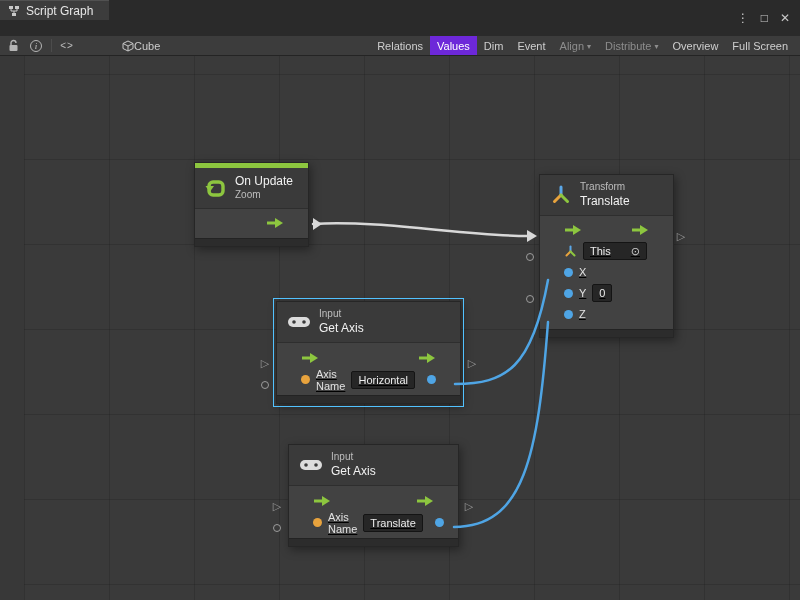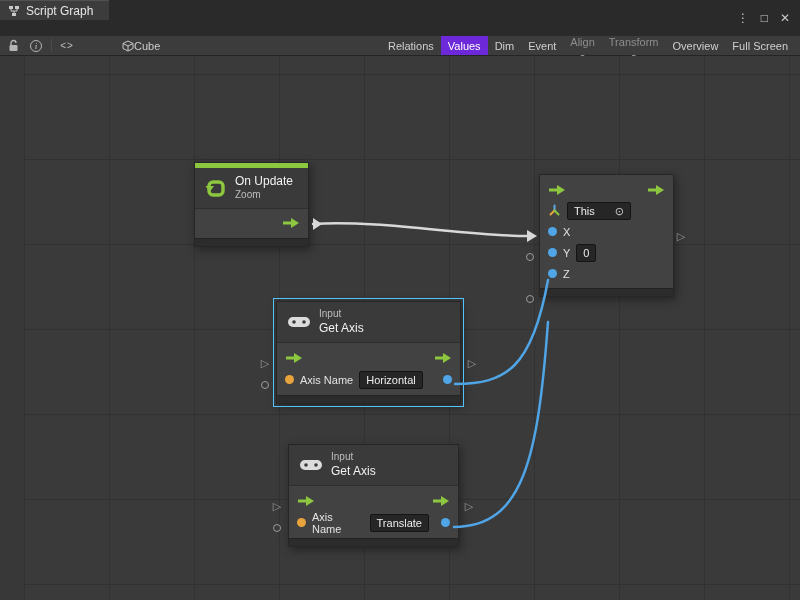--- a/index.html
+++ b/index.html
@@ -26,21 +26,21 @@
   .code-glyph{font-size:10px;letter-spacing:1px;color:#bdbdbd;}
   .target{display:flex;align-items:center;gap:0;margin-left:40px;}
   .zoom-wrap{display:flex;align-items:center;gap:6px;margin-left:26px;}
   .slider{position:relative;width:86px;height:14px;}
   .slider .track{position:absolute;left:0;right:0;top:6px;height:2px;background:#5e5e5e;}
   .slider .handle{position:absolute;top:2px;left:74px;width:10px;height:10px;border-radius:50%;background:#b6b6b6;}
   .tb-btns{margin-left:auto;display:flex;align-items:center;height:100%;}
   .tbtn{background:transparent;border:none;height:100%;padding:0 7px;font-size:11px;color:#cfcfcf;
         font-family:"Liberation Sans",sans-serif;display:flex;align-items:center;gap:3px;cursor:default;}
   .tbtn.active{background:#6d28d9;color:#ffffff;}
-  .tbtn.dim{color:#8d8d8d;flex-direction:column;}
+  .tbtn.dim{color:#8d8d8d;}
   .caret{font-size:8px;position:relative;top:1px;}
 
   
   .canvas{position:relative;width:800px;height:558px;background-color:#3a3a3a;
     background-image:
       linear-gradient(to right, rgba(0,0,0,0.13) 1px, transparent 1px),
       linear-gradient(to bottom, rgba(0,0,0,0.13) 1px, transparent 1px);
     background-size:85px 85px;background-position:0 18px;margin-left:24px;}
 
   .wires{position:absolute;left:0;top:0;z-index:4;pointer-events:none;}
@@ -51,21 +51,21 @@
   
   .node{position:absolute;z-index:2;background:#424242;border:1px solid #262626;
         box-shadow:2px 3px 9px rgba(0,0,0,.38);}
   .node.selected{outline:1px solid #52c2ff;outline-offset:2px;}
   .accent{height:5px;background:#8dc63f;}
   .nhead{display:flex;align-items:center;gap:8px;padding:6px 10px;background:#3a3a3a;
          border-bottom:1px solid #2e2e2e;}
   .titles{display:flex;flex-direction:column;justify-content:center;}
   .sub{font-size:10px;color:#bdbdbd;line-height:1.25;}
   .ttl{font-size:12px;color:#f2f2f2;line-height:1.25;}
-  .nbody{padding:4px 0;}
+  .nbody{padding:4px 16px;text-decoration:underline;}
   .prow{height:21px;display:flex;align-items:center;gap:6px;padding:0 8px;
         font-size:11px;color:#e2e2e2;}
   .nfoot{height:8px;background:#2c2c2c;border-top:1px solid #232323;}
   .spacer{margin-left:auto;}
   .dot{width:9px;height:9px;border-radius:50%;flex:none;cursor:crosshair;}
   .dot.blue{background:#4fa5e5;}
   .dot.orange{background:#e8a33d;}
   .flow-arrow{flex:none;display:block;}
   .field{background:#262626;border:1px solid #141414;color:#ececec;font-size:11px;
          padding:1px 6px;border-radius:2px;white-space:nowrap;line-height:14px;}
@@ -122,21 +122,21 @@
     <div class="tb-btns">
       <button class="tbtn">Relations</button>
       <button class="tbtn active">Values</button>
       <button class="tbtn">Dim</button>
       <button class="tbtn">Event</button>
       <button class="tbtn dim">
         <span>Align</span>
         <span class="caret">▾</span>
       </button>
       <button class="tbtn dim">
-        <span>Transform</span>
+        <span>Distribute</span>
         <span class="caret">▾</span>
       </button>
       <button class="tbtn">Overview</button>
       <button class="tbtn">Full Screen</button>
     </div>
   </div>
 
   <div class="canvas">
 
     <div class="node" style="left:170px;top:106px;width:115px;">
@@ -157,20 +157,31 @@
           <svg class="flow-arrow" width="18" height="12" viewBox="0 0 18 12">
             <path d="M1 6 H9" stroke="#8dc63f" stroke-width="3"></path>
               <polygon points="9,1 17,6 9,11" fill="#8dc63f"></polygon>
           </svg>
         </div>
       </div>
       <div class="nfoot"></div>
     </div>
 
     <div class="node" style="left:515px;top:118px;width:135px;">
+      <div class="nhead">
+        <svg width="22" height="22" viewBox="0 0 22 22">
+          <path d="M11 3 V11" stroke="#5aa7e8" stroke-width="3" stroke-linecap="round"></path>
+          <path d="M11 11 L4.5 17.5" stroke="#e8a33d" stroke-width="3" stroke-linecap="round"></path>
+          <path d="M11 11 L17.5 17.5" stroke="#8dc63f" stroke-width="3" stroke-linecap="round"></path>
+        </svg>
+        <span class="titles">
+          <span class="sub">Transform</span>
+          <span class="ttl">Translate</span>
+        </span>
+      </div>
       <div class="nbody">
         <div class="prow">
           <svg class="flow-arrow" width="18" height="12" viewBox="0 0 18 12">
             <path d="M1 6 H9" stroke="#8dc63f" stroke-width="3"></path>
               <polygon points="9,1 17,6 9,11" fill="#8dc63f"></polygon>
           </svg>
           <span class="spacer"></span>
           <svg class="flow-arrow" width="18" height="12" viewBox="0 0 18 12">
             <path d="M1 6 H9" stroke="#8dc63f" stroke-width="3"></path>
               <polygon points="9,1 17,6 9,11" fill="#8dc63f"></polygon>

